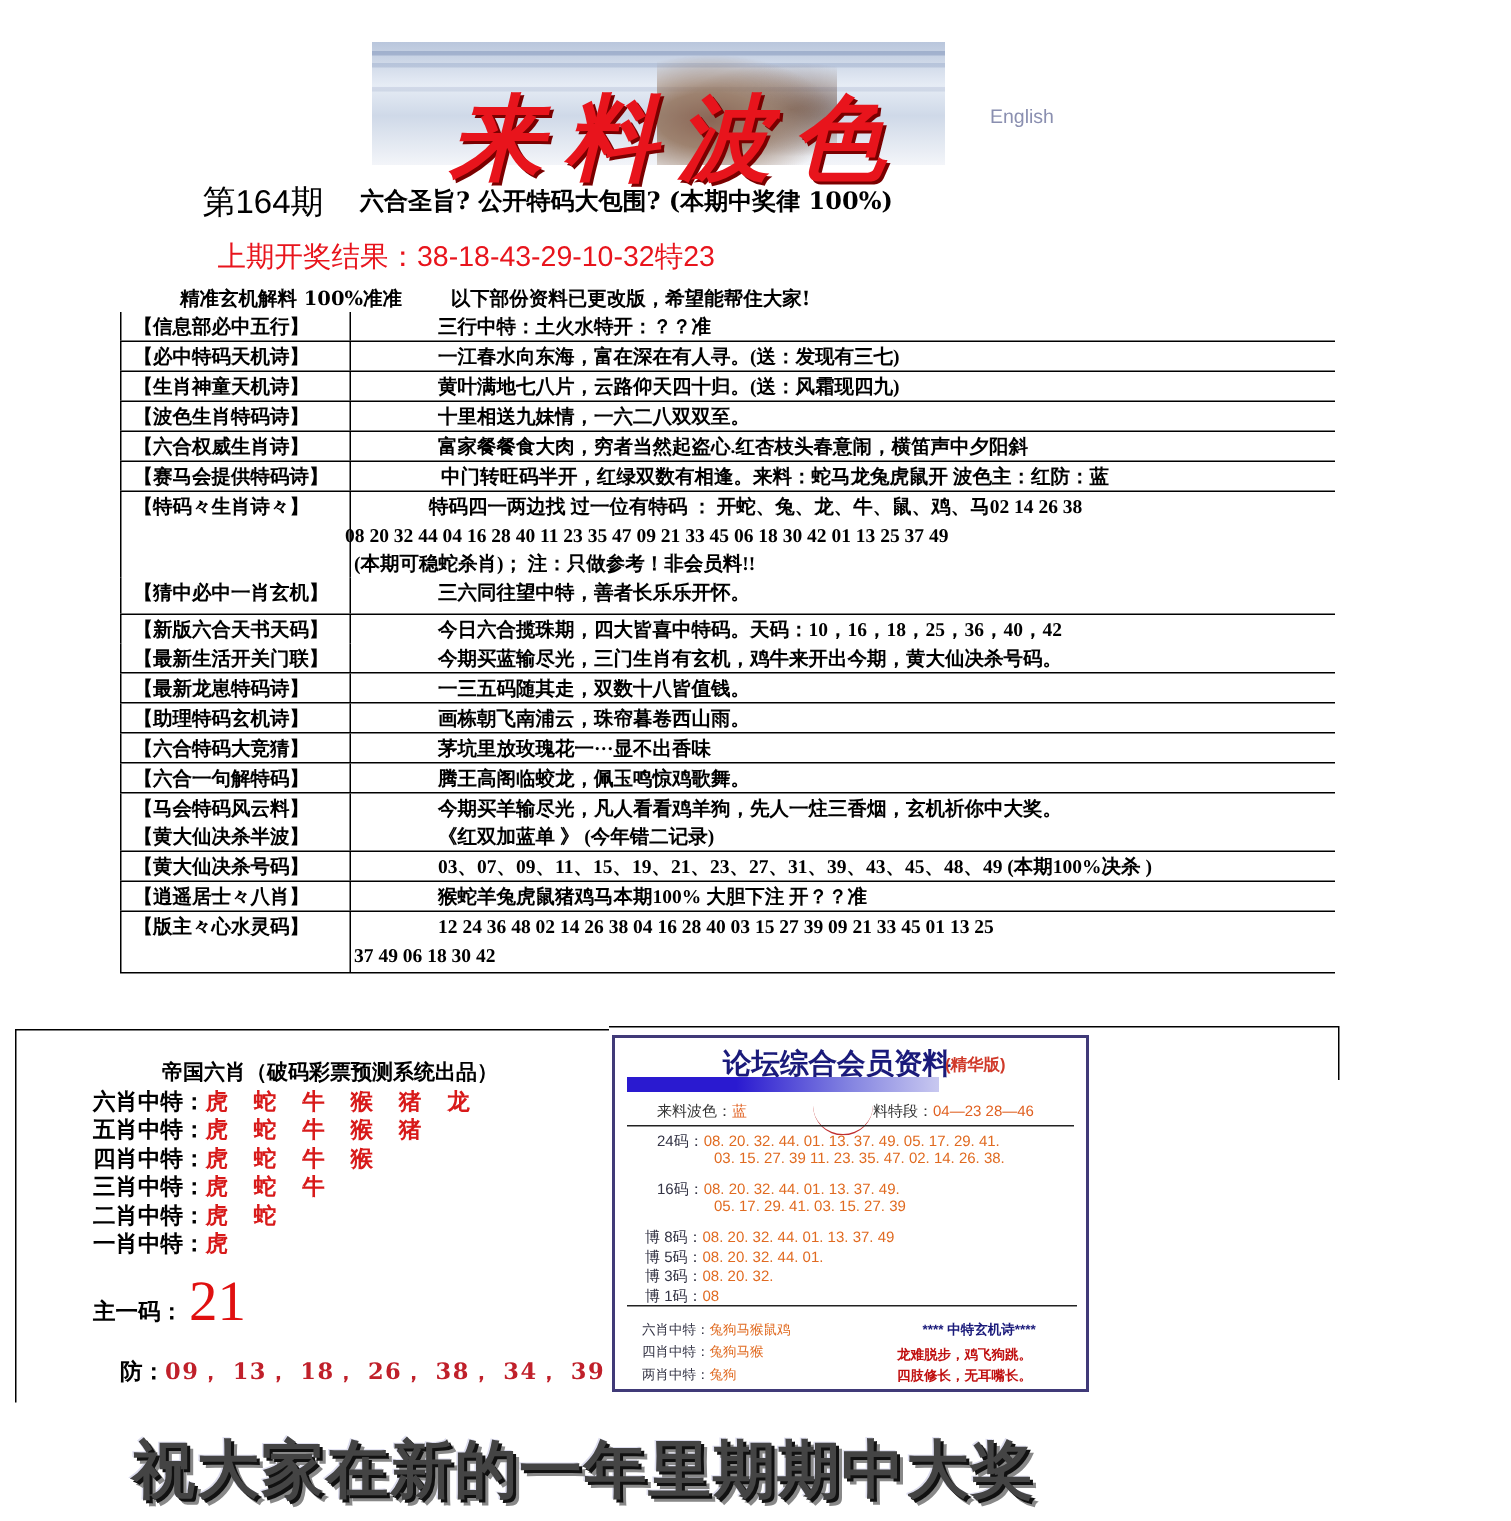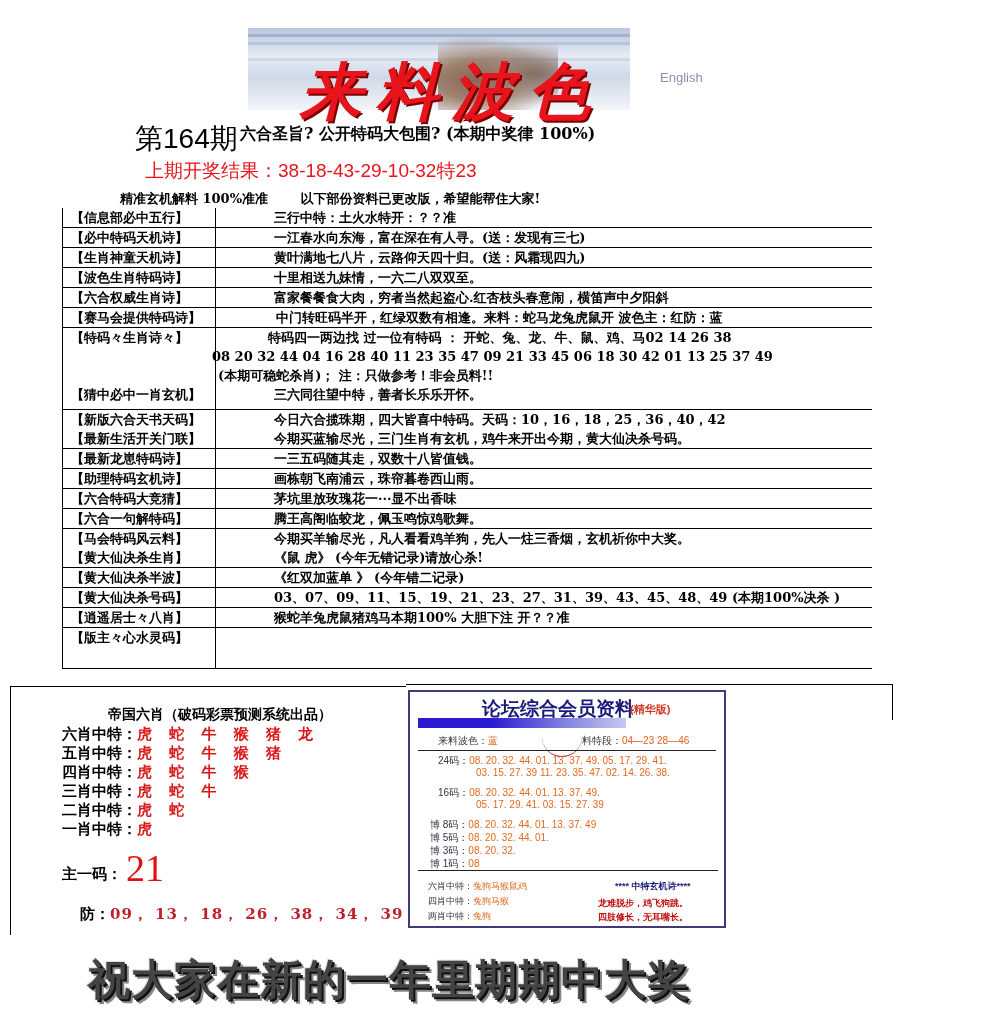--- a/index.html
+++ b/index.html
@@ -13,28 +13,28 @@
             overflow:hidden; }
   .banner .horses { position:absolute; left:190px; top:8px; width:120px; height:74px;
             background:radial-gradient(ellipse at 30% 60%,#7a4a32 0%,#8d6a50 30%,rgba(180,160,140,0) 70%),
                        radial-gradient(ellipse at 75% 50%,#5b3a2a 0%,rgba(150,120,100,0) 60%); opacity:.8; }
   .banner .streak { position:absolute; left:0; width:100%; height:3px; background:rgba(120,140,180,.45); }
   .logo-title { left:300px; top:50px; font-size:62px; font-weight:bold; color:#e8141c;
             font-style:italic; letter-spacing:14px; font-family:"DejaVu Serif", serif;
             text-shadow:2px 2px 0 #7a0000; }
   .english-link { left:660px; top:70px; font-size:13px; color:#8a8fb0; font-family:"Liberation Sans", sans-serif; }
 
-  .issue { left:135px; top:120px; font-size:28px; font-family:"Liberation Sans", sans-serif; }
+  .issue { left:135px; top:120px; font-size:22px; font-family:"Liberation Sans", sans-serif; }
   .headline { left:240px; top:124px; font-size:16px; font-weight:bold; }
   .last-result { left:145px; top:158px; font-size:19px; color:#e8141c; font-family:"Liberation Sans", sans-serif; }
   .notice { left:120px; top:190px; font-size:13px; font-weight:bold; }
   .notice span { margin-right:28px; }
 
   
-  .tbl { left:62px; top:208px; width:810px; }
+  .tbl { left:80px; top:208px; width:810px;font-family:Liberation Serif, serif; }
   .row { position:relative; display:flex; border-bottom:1px solid #000; }
   .row .lbl { width:144px; border-left:1px solid #000; border-right:1px solid #000;
               padding-left:8px; font-size:13px; font-weight:bold; line-height:19px; white-space:nowrap; }
   .row .val { flex:1; padding-left:58px; font-size:13px; font-weight:bold; line-height:19px; white-space:nowrap; }
   .row .val .ln2 { margin-left:-56px; display:block; }
   .row .val .ln3 { margin-left:-50px; display:block; }
   .noborder { border-bottom:none; }
 
   
   .leftbox { left:10px; top:686px; width:395px; height:248px; border-left:1px solid #000; border-top:1px solid #000; }
@@ -156,37 +156,37 @@
     </div>
   <div class="row">
       <div class="lbl">【六合一句解特码】</div>
       <div class="val">腾王高阁临蛟龙，佩玉鸣惊鸡歌舞。</div>
     </div>
   <div class="row noborder">
       <div class="lbl">【马会特码风云料】</div>
       <div class="val">今期买羊输尽光，凡人看看鸡羊狗，先人一炷三香烟，玄机祈你中大奖。</div>
     </div>
   <div class="row">
-      <div class="lbl">【黄大仙决杀生肖】</div>
-      <div class="val">《鼠 虎》    (今年无错记录)请放心杀!</div>
-    </div>
-  <div class="row">
       <div class="lbl">【黄大仙决杀半波】</div>
       <div class="val">《红双加蓝单 》        (今年错二记录)</div>
     </div>
   <div class="row">
       <div class="lbl">【黄大仙决杀号码】</div>
       <div class="val"> 03、07、09、11、15、19、21、23、27、31、39、43、45、48、49  (本期100%决杀 )</div>
     </div>
   <div class="row">
       <div class="lbl">【逍遥居士々八肖】</div>
       <div class="val">猴蛇羊兔虎鼠猪鸡马本期100% 大胆下注          开？？准</div>
     </div>
   <div class="row" style="height:40px">
     <div class="lbl">【版主々心水灵码】</div>
+    <div class="val">
+      <span> 12 24 36 48 02 14 26 38 04 16 28 40 03 15 27 39 09 21 33 45 01 13 25</span>
+      <span class="ln2">37 49 06 18 30 42</span>
+    </div>
   </div>
 </div>
 
 <div class="abs leftbox"></div>
 <div class="abs hr-right"></div>
 <div class="abs vr-right"></div>
 
 <div class="abs lb-title">帝国六肖（破码彩票预测系统出品）</div>
 <div class="abs lb-row" style="top:725px"><span>六肖中特：</span><span class="hl">虎 蛇 牛 猴 猪 龙</span></div>
 <div class="abs lb-row" style="top:744px"><span>五肖中特：</span><span class="hl">虎 蛇 牛 猴 猪</span></div>

